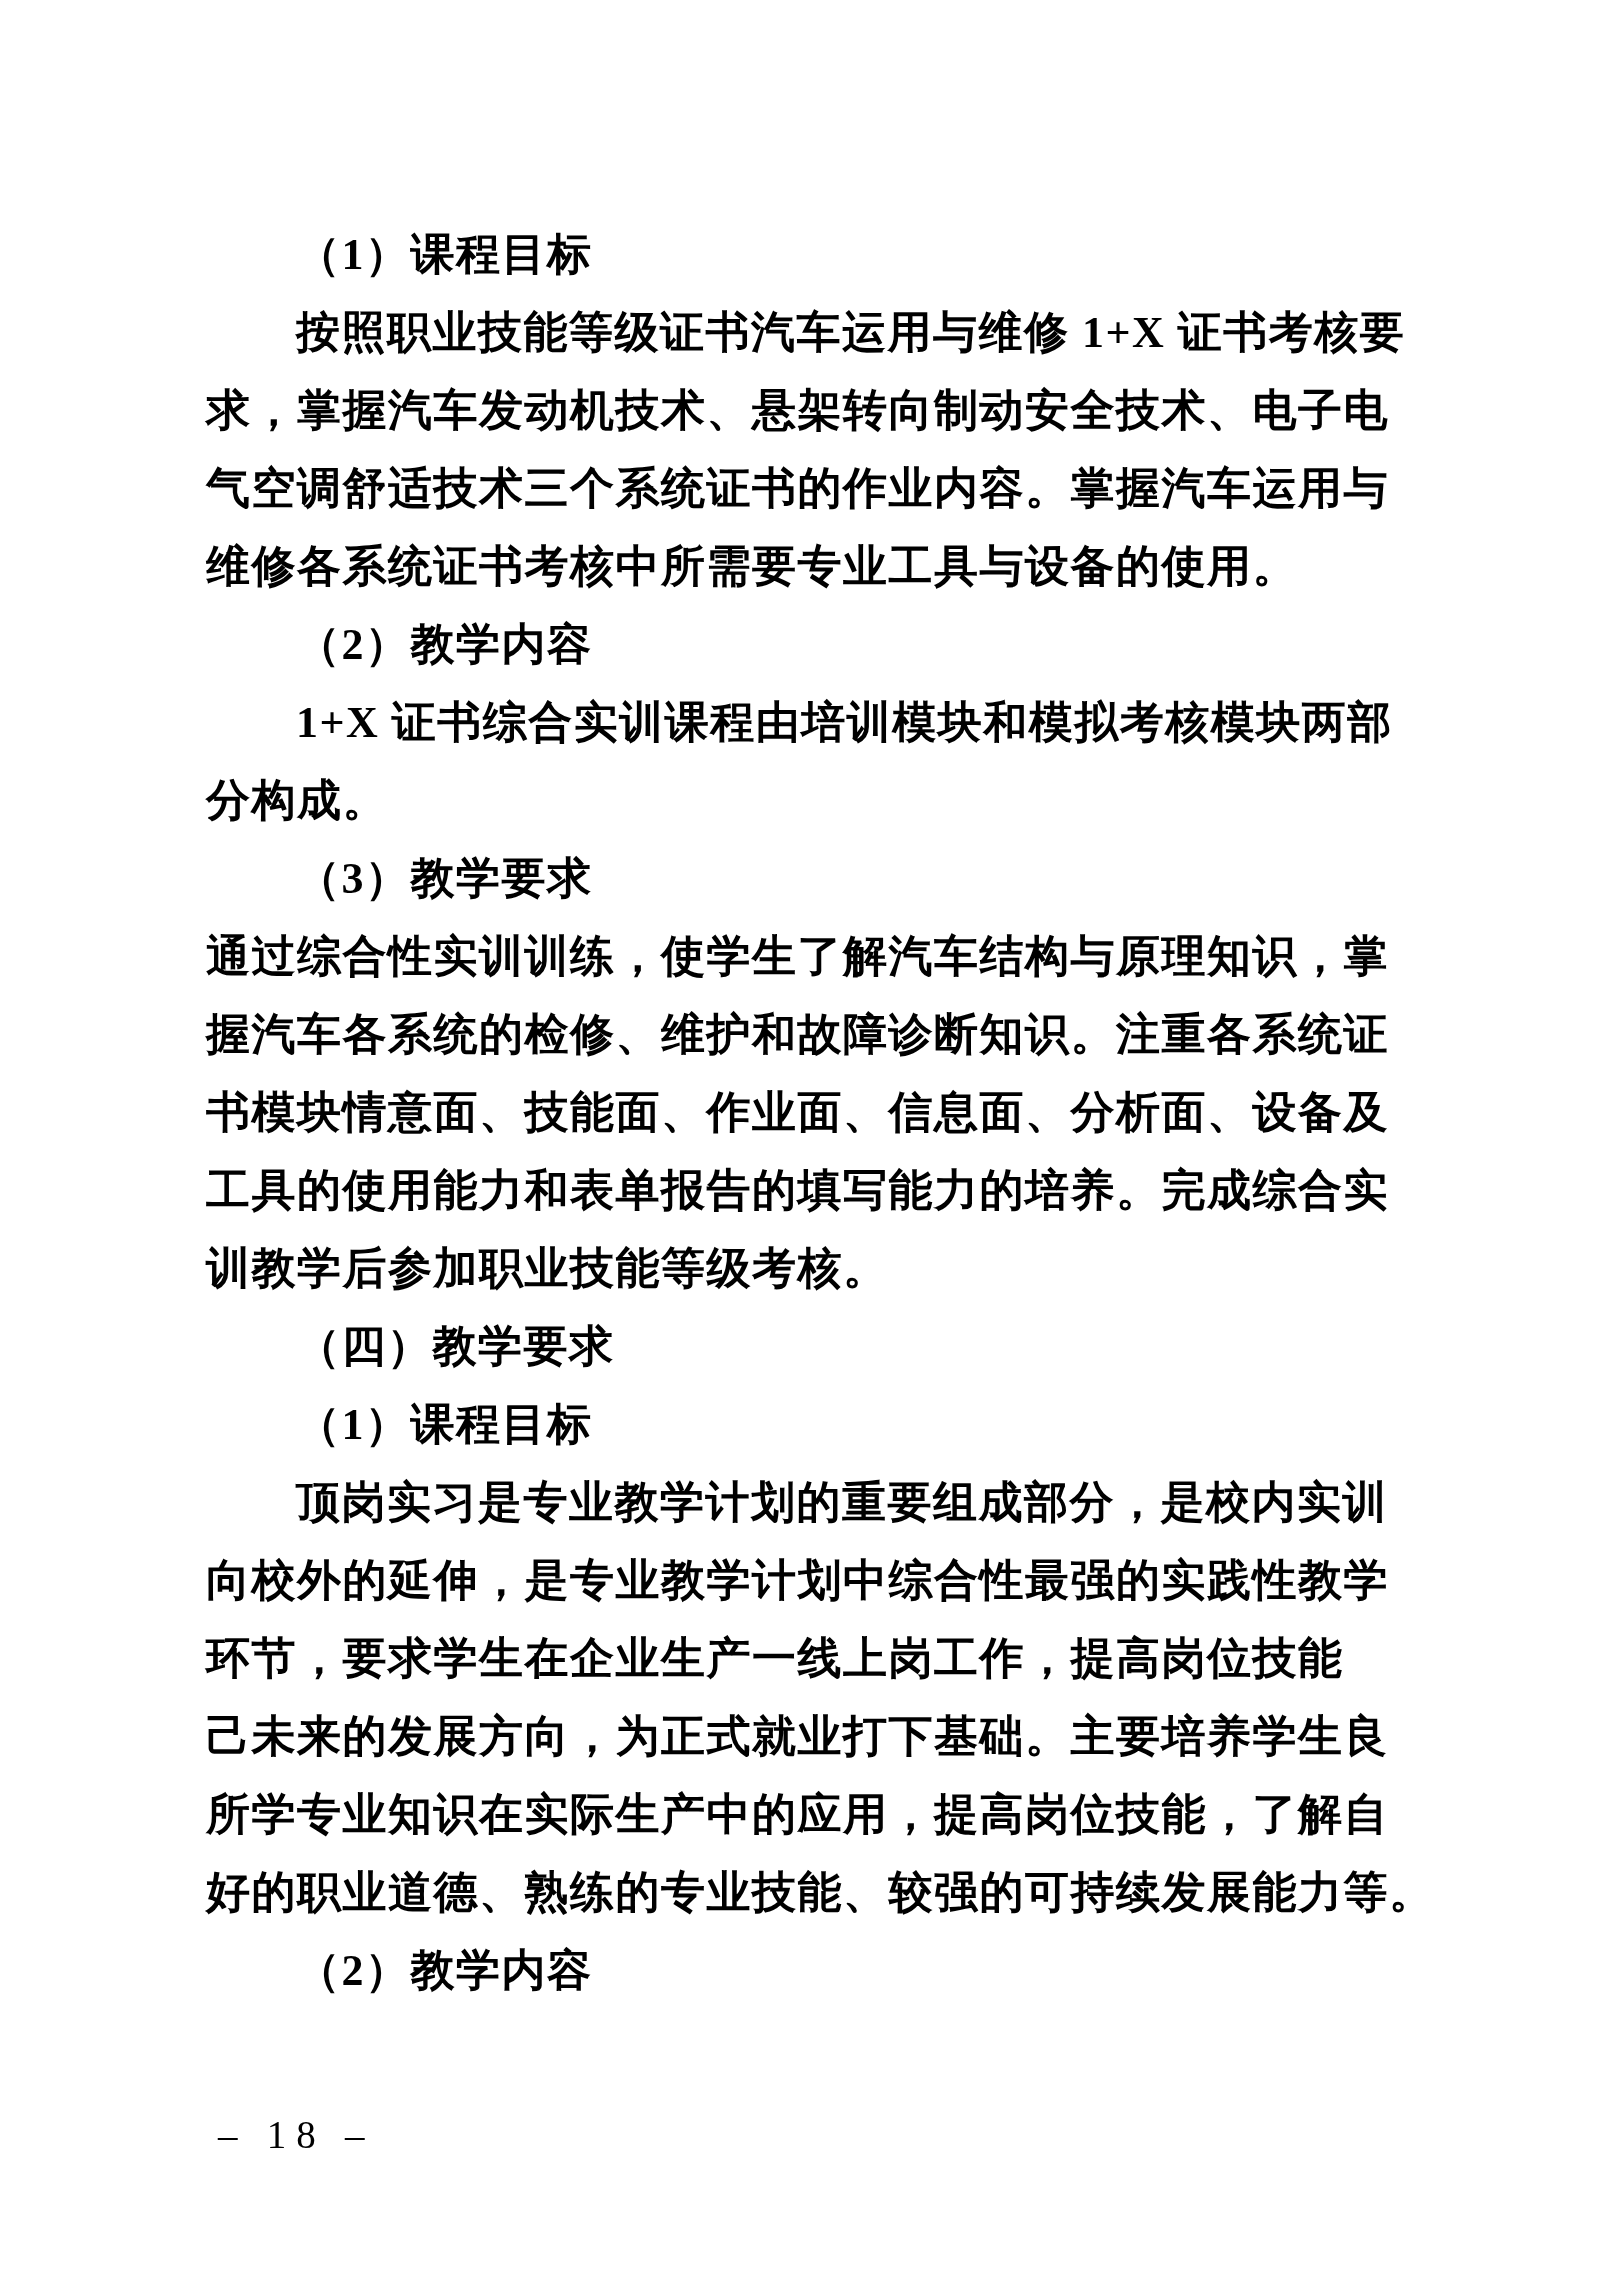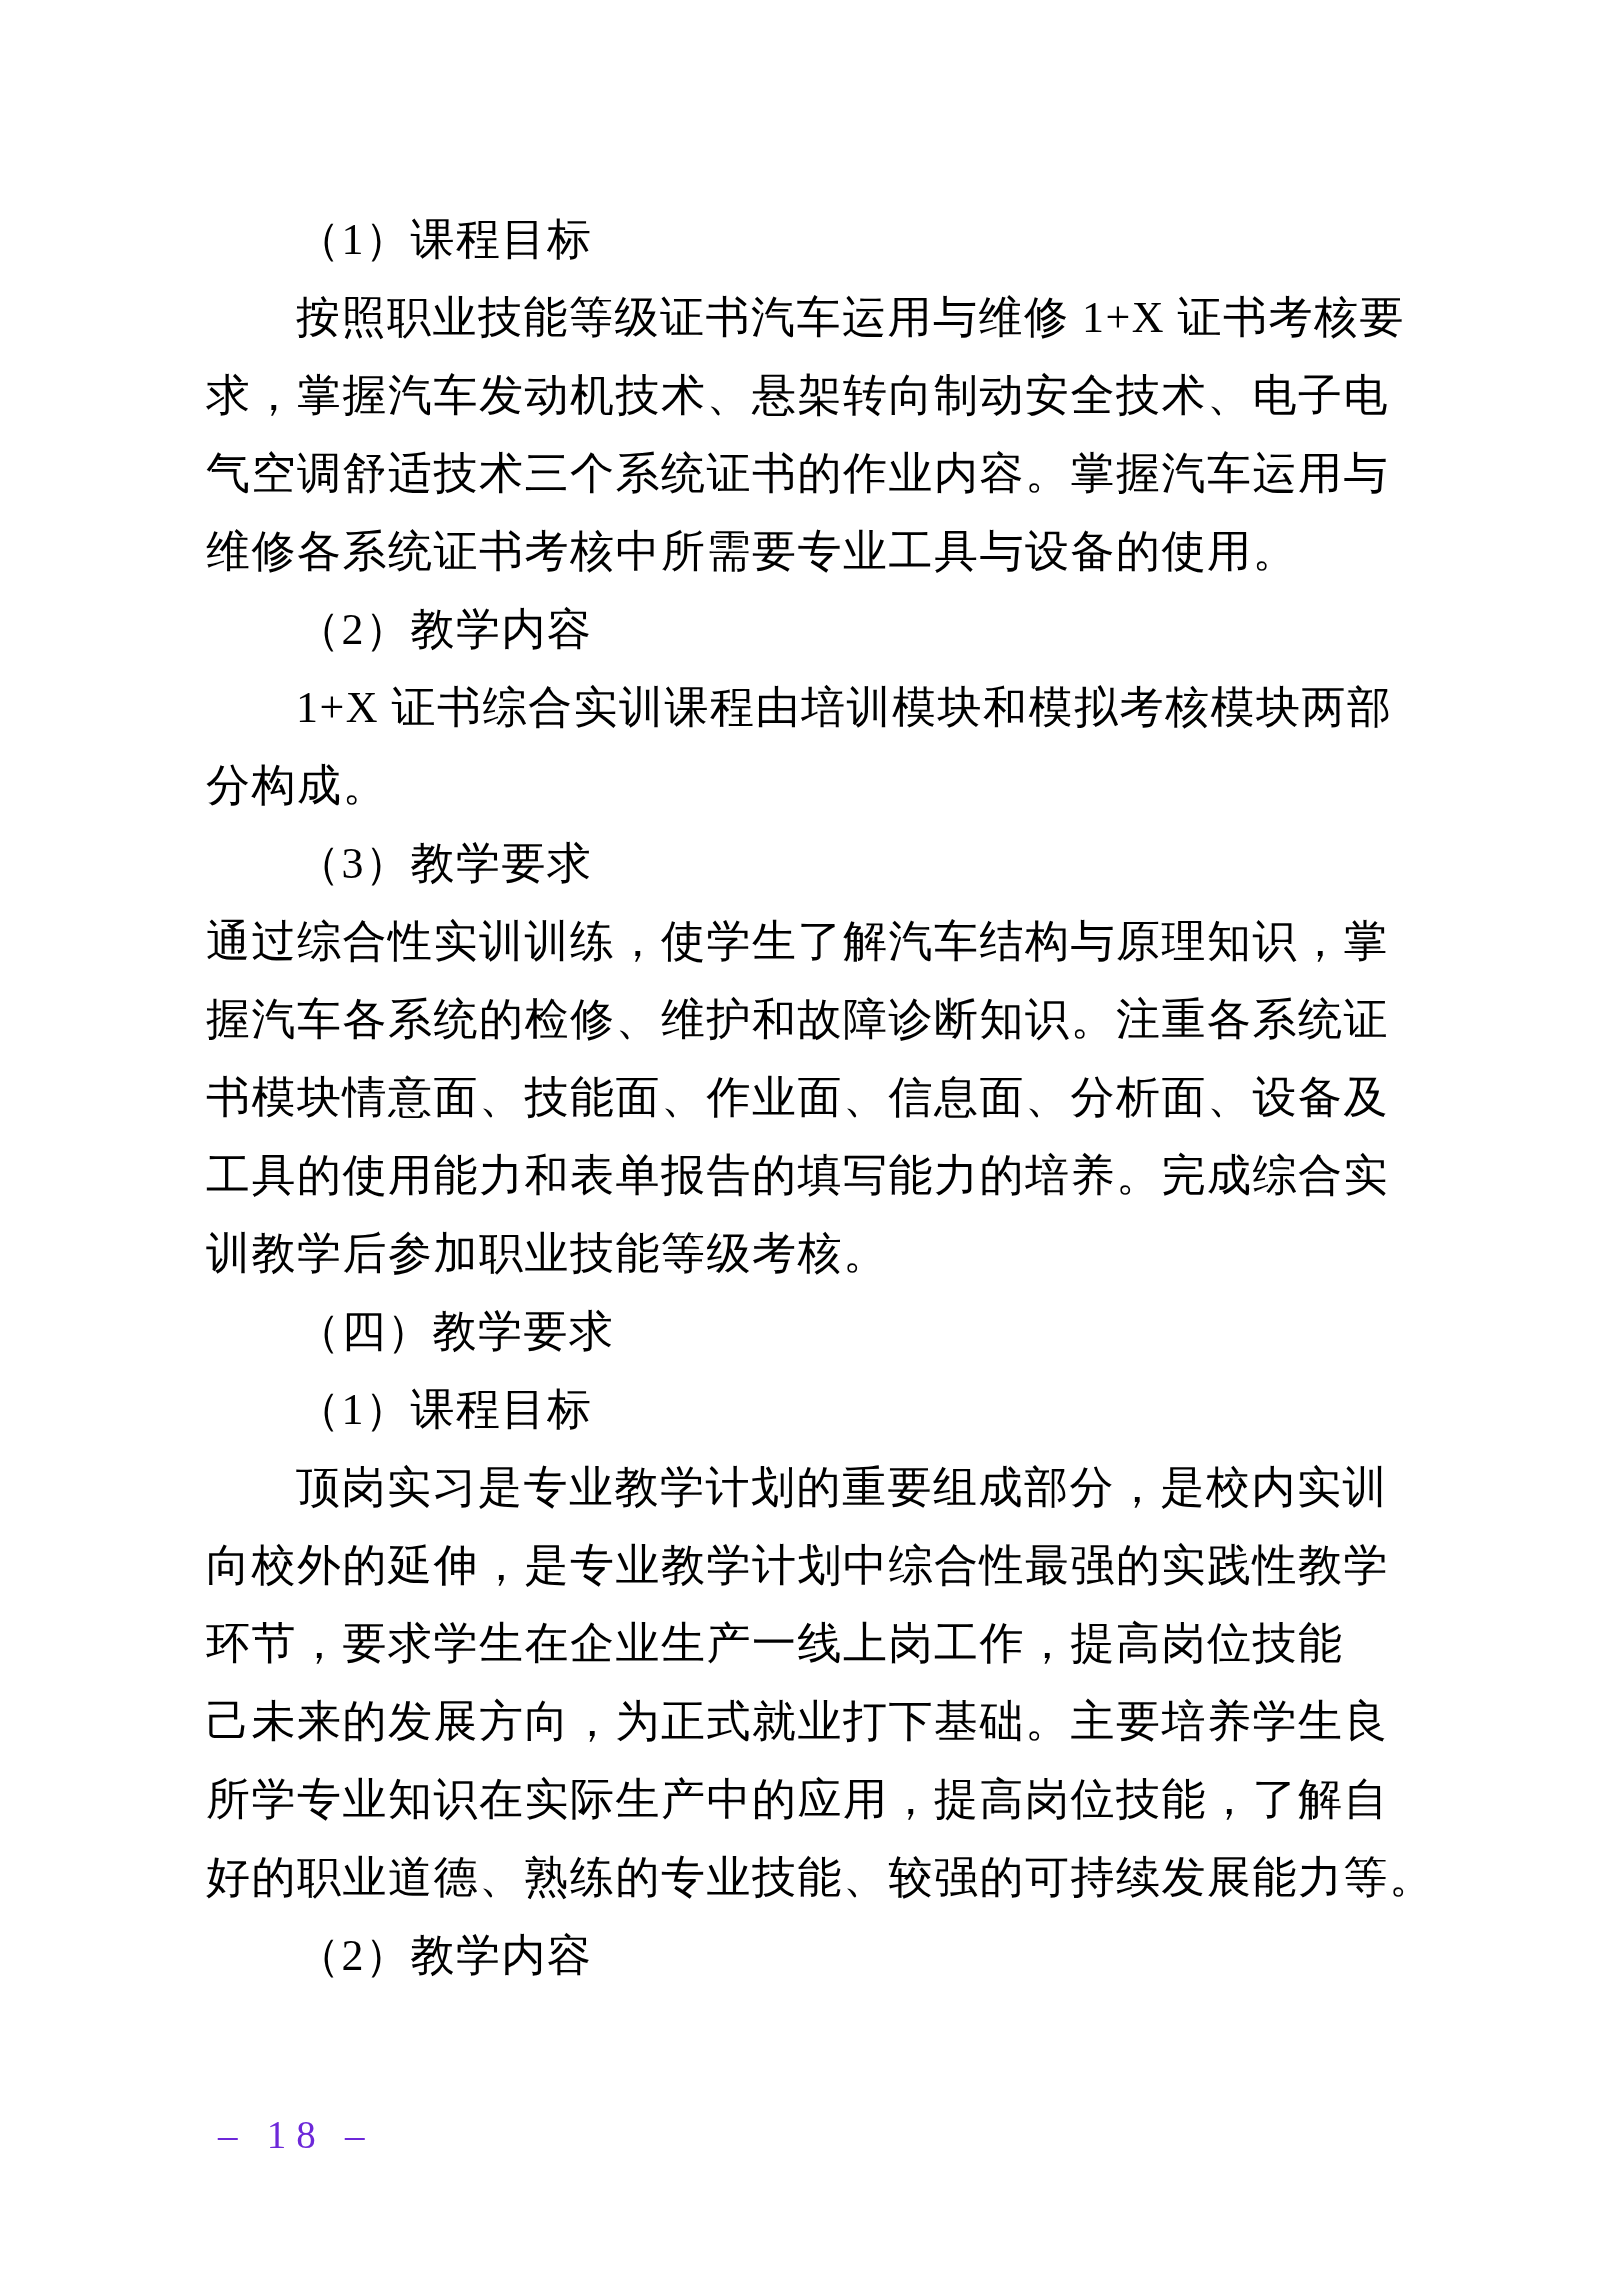--- a/index.html
+++ b/index.html
@@ -12,41 +12,42 @@
     width: 1621px;
     height: 2293px;
     background: #ffffff;
     color: #000000;
     font-family: "Liberation Serif", "DejaVu Serif", serif;
     overflow: hidden;
   }
   .content {
     position: absolute;
     left: 206px;
-    top: 201px;
+    top: 216px;
     width: 1186px;
+    font-weight: bold;
   }
   .line {
     font-size: 44px;
     height: 78px;
     line-height: 78px;
     letter-spacing: 1.5px;
     white-space: nowrap;
   }
   .indent {
     text-indent: 90px;
   }
   .page-number {
     position: absolute;
     left: 218px;
     top: 2105px;
     font-size: 39px;
     line-height: 59px;
     letter-spacing: 9.8px;
-    color: #6d28d9;
+    color: #000000;
   }
 </style>
 </head>
 <body>
 
 <div class="page">
   <div class="content">
     <div class="line indent">（1）课程目标</div>
     <div class="line indent">按照职业技能等级证书汽车运用与维修 1+X 证书考核要</div>
     <div class="line">求，掌握汽车发动机技术、悬架转向制动安全技术、电子电</div>

